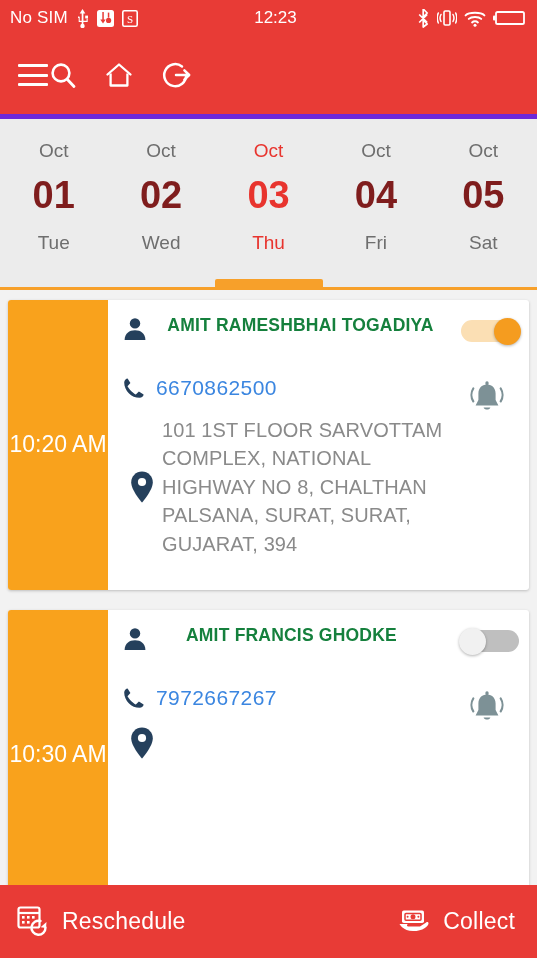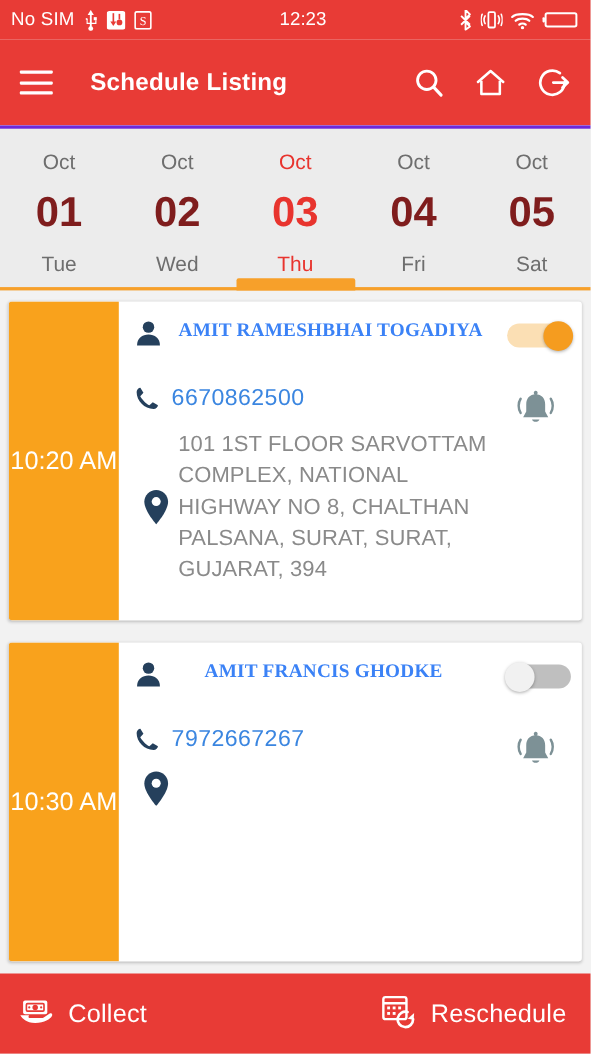--- a/index.html
+++ b/index.html
@@ -32,23 +32,23 @@
   .hamburger { width: 30px; height: 22px; display: flex; flex-direction: column; justify-content: space-between; cursor: pointer; }
   .hamburger span { display: block; height: 3px; background: #fff; border-radius: 1px; }
   .appbar-title { font-size: 22px; font-weight: bold; margin-left: 34px; flex: 1; letter-spacing: .2px; }
   .appbar-actions { display: flex; align-items: center; gap: 26px; }
   .appbar-actions > div { display: flex; align-items: center; justify-content: center; cursor: pointer; }
 
   
   .datestrip {
     background: #ececec; flex: 0 0 auto;
     display: flex; position: relative;
-    border-top: 3px solid #6d28d9;
+    border-top: 5px solid #6d28d9;
     padding-top: 8px;
-    height: 150px;
+    height: 176px;
   }
   .datestrip::after {
     content: ""; position: absolute; left: 0; right: 0; bottom: 0;
     height: 3px; background: #f7a02a;
   }
   .daycell {
     flex: 1; display: flex; flex-direction: column; align-items: center;
     justify-content: flex-start; position: relative; cursor: pointer; padding-top: 14px;
   }
   .d-mon { font-size: 19px; color: #6e6e6e; line-height: 1; }
@@ -71,21 +71,21 @@
     width: 100px; flex: 0 0 100px; background: #f9a21c; color: #fff;
     display: flex; flex-direction: column; align-items: center; justify-content: center;
     font-size: 23px; line-height: 1.3; text-align: center;
   }
   .card-body { flex: 1; padding: 14px 12px 14px 14px; position: relative; display: flex; flex-direction: column; }
 
   .row-name { display: flex; align-items: flex-start; padding-right: 66px; min-height: 46px; }
   .row-name .ico { flex: 0 0 34px; padding-top: 2px; }
   .name-text {
     flex: 1; text-align: center; font-size: 17.5px; font-weight: bold;
-    color: #3b82f6; line-height: 1.28; letter-spacing: .2px; padding-right: 6px; font-family: Liberation Serif, serif;
+    color: #15803d; line-height: 1.28; letter-spacing: .2px; padding-right: 6px;
   }
   .card.compact .name-text { text-align: left; margin-left: 30px; }
 
   .row-phone { display: flex; align-items: center; margin-top: 16px; }
   .row-phone .ico { flex: 0 0 34px; display: flex; align-items: center; }
   .phone-text { font-size: 21px; color: #3b86e0; letter-spacing: .4px; }
 
   .row-addr { display: flex; align-items: center; margin-top: 16px; padding-right: 70px; }
   .row-addr .ico { flex: 0 0 40px; display: flex; align-items: center; justify-content: center; }
   .addr-text { font-size: 20px; color: #8a8a8a; line-height: 1.42; letter-spacing: .1px; }
@@ -181,21 +181,20 @@
       </span>
     </div>
   </div>
 
   <div class="appbar">
     <div class="hamburger">
       <span></span>
         <span></span>
         <span></span>
     </div>
-    <div class="appbar-title">Schedule Listing</div>
     <div class="appbar-actions">
       <div>
         <svg width="30" height="30" viewBox="0 0 30 30">
             <circle cx="13" cy="13" r="8.4" fill="none" stroke="#fff" stroke-width="2.6"></circle>
             <line x1="19.2" y1="19.2" x2="26" y2="26.5" stroke="#fff" stroke-width="2.8" stroke-linecap="round"></line>
           </svg>
       </div>
       <div>
         <svg width="30" height="30" viewBox="0 0 30 30">
             <path d="M3.5 14.5 L15 4.5 L26.5 14.5" fill="none" stroke="#fff" stroke-width="2.3" stroke-linecap="round" stroke-linejoin="round"></path>
@@ -338,46 +337,46 @@
               </svg>
           </span>
         </div>
 
       </div>
     </div>
 
   </div>
 
   <div class="bottombar">
-    <div class="bb-btn">
-      <span>
-        <svg width="34" height="30" viewBox="0 0 34 30">
-          <rect x="5" y="5.5" width="22" height="12.5" rx="1.8" fill="#fff"></rect>
-          <rect x="8" y="8.4" width="16" height="6.8" rx="1" fill="none" stroke="#e83b36" stroke-width="1.5"></rect>
-          <circle cx="16" cy="11.8" r="2.5" fill="#e83b36"></circle>
-          <circle cx="10.6" cy="11.8" r="1" fill="#e83b36"></circle>
-          <circle cx="21.4" cy="11.8" r="1" fill="#e83b36"></circle>
-          <path d="M2.5 19 C2.5 19, 6 26, 16 26 C26 26, 31.5 21, 31.5 18.4 C31.5 17.2, 30.2 16.6, 29.2 17.4 L23 21.5 L11 21.5 C9.6 21.5, 9.6 19, 11 19 Z" fill="#fff"></path>
-        </svg>
-      </span>
-      <span class="bb-label">Collect</span>
-    </div>
     <div class="bb-btn">
       <span>
         <svg width="34" height="34" viewBox="0 0 34 34">
           <rect x="2.5" y="4.5" width="21" height="20" rx="2" fill="none" stroke="#fff" stroke-width="2.2"></rect>
           <line x1="2.5" y1="10" x2="23.5" y2="10" stroke="#fff" stroke-width="2.2"></line>
           <g fill="#fff">
               <rect x="6" y="13" width="2.6" height="2.6"></rect>
               <rect x="11" y="13" width="2.6" height="2.6"></rect>
               <rect x="16" y="13" width="2.6" height="2.6"></rect>
               <rect x="6" y="18" width="2.6" height="2.6"></rect>
               <rect x="11" y="18" width="2.6" height="2.6"></rect>
             </g>
           <path d="M29.5 24.5 A7 7 0 1 1 24.5 18" fill="none" stroke="#fff" stroke-width="2.4" stroke-linecap="round"></path>
           <path d="M30.5 19 L30 25 L24.6 24.2 Z" fill="#fff"></path>
         </svg>
       </span>
       <span class="bb-label">Reschedule</span>
     </div>
+    <div class="bb-btn">
+      <span>
+        <svg width="34" height="30" viewBox="0 0 34 30">
+          <rect x="5" y="5.5" width="22" height="12.5" rx="1.8" fill="#fff"></rect>
+          <rect x="8" y="8.4" width="16" height="6.8" rx="1" fill="none" stroke="#e83b36" stroke-width="1.5"></rect>
+          <circle cx="16" cy="11.8" r="2.5" fill="#e83b36"></circle>
+          <circle cx="10.6" cy="11.8" r="1" fill="#e83b36"></circle>
+          <circle cx="21.4" cy="11.8" r="1" fill="#e83b36"></circle>
+          <path d="M2.5 19 C2.5 19, 6 26, 16 26 C26 26, 31.5 21, 31.5 18.4 C31.5 17.2, 30.2 16.6, 29.2 17.4 L23 21.5 L11 21.5 C9.6 21.5, 9.6 19, 11 19 Z" fill="#fff"></path>
+        </svg>
+      </span>
+      <span class="bb-label">Collect</span>
+    </div>
   </div>
 
 </div>
 
 </body></html>

